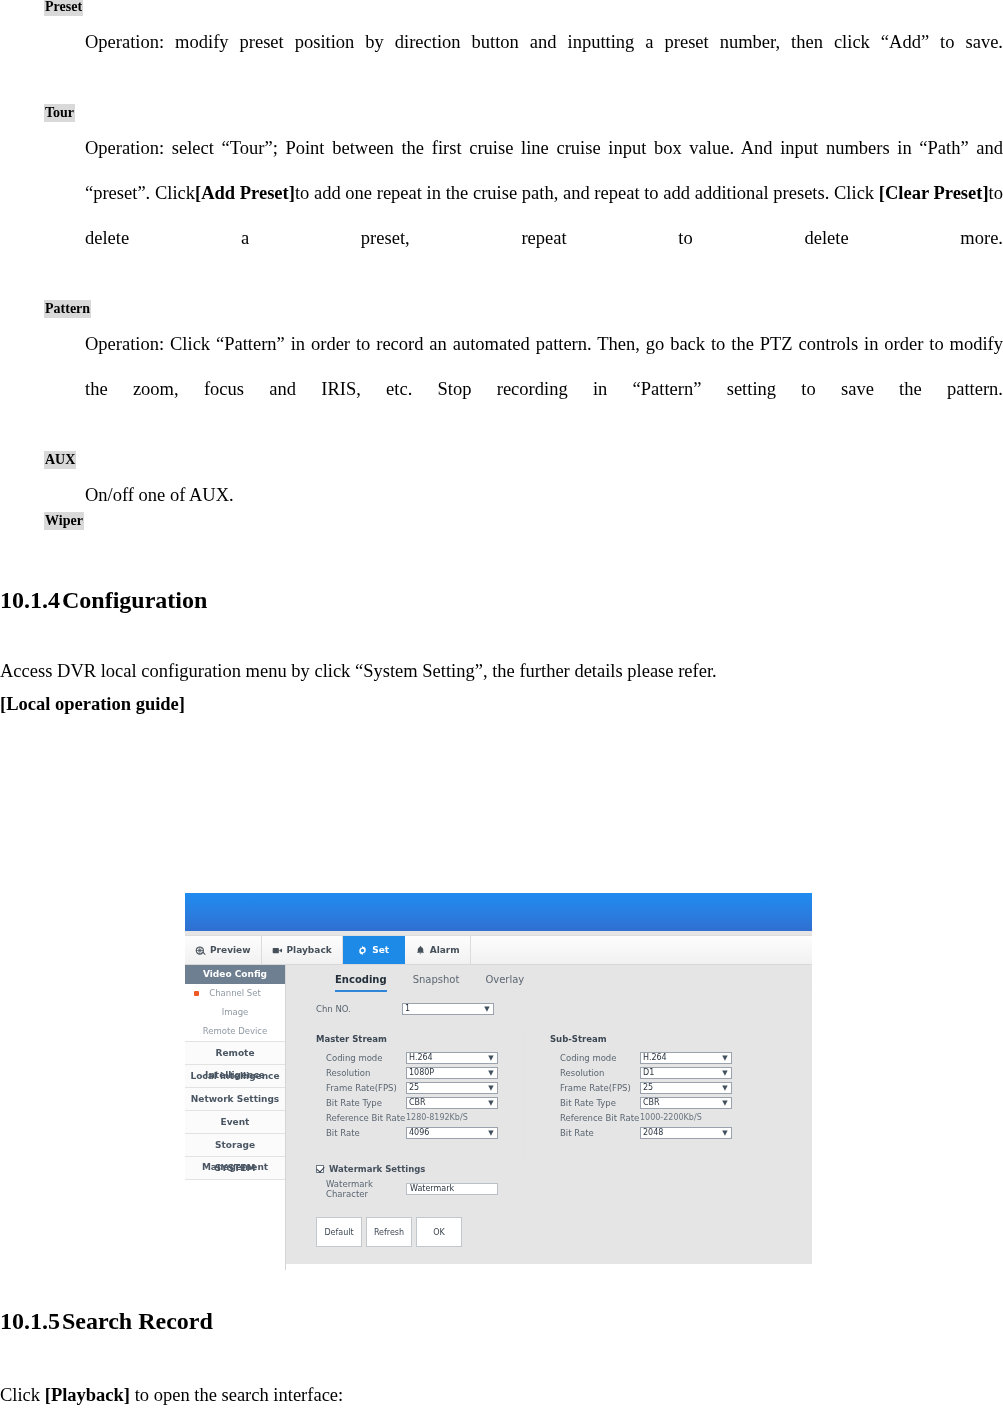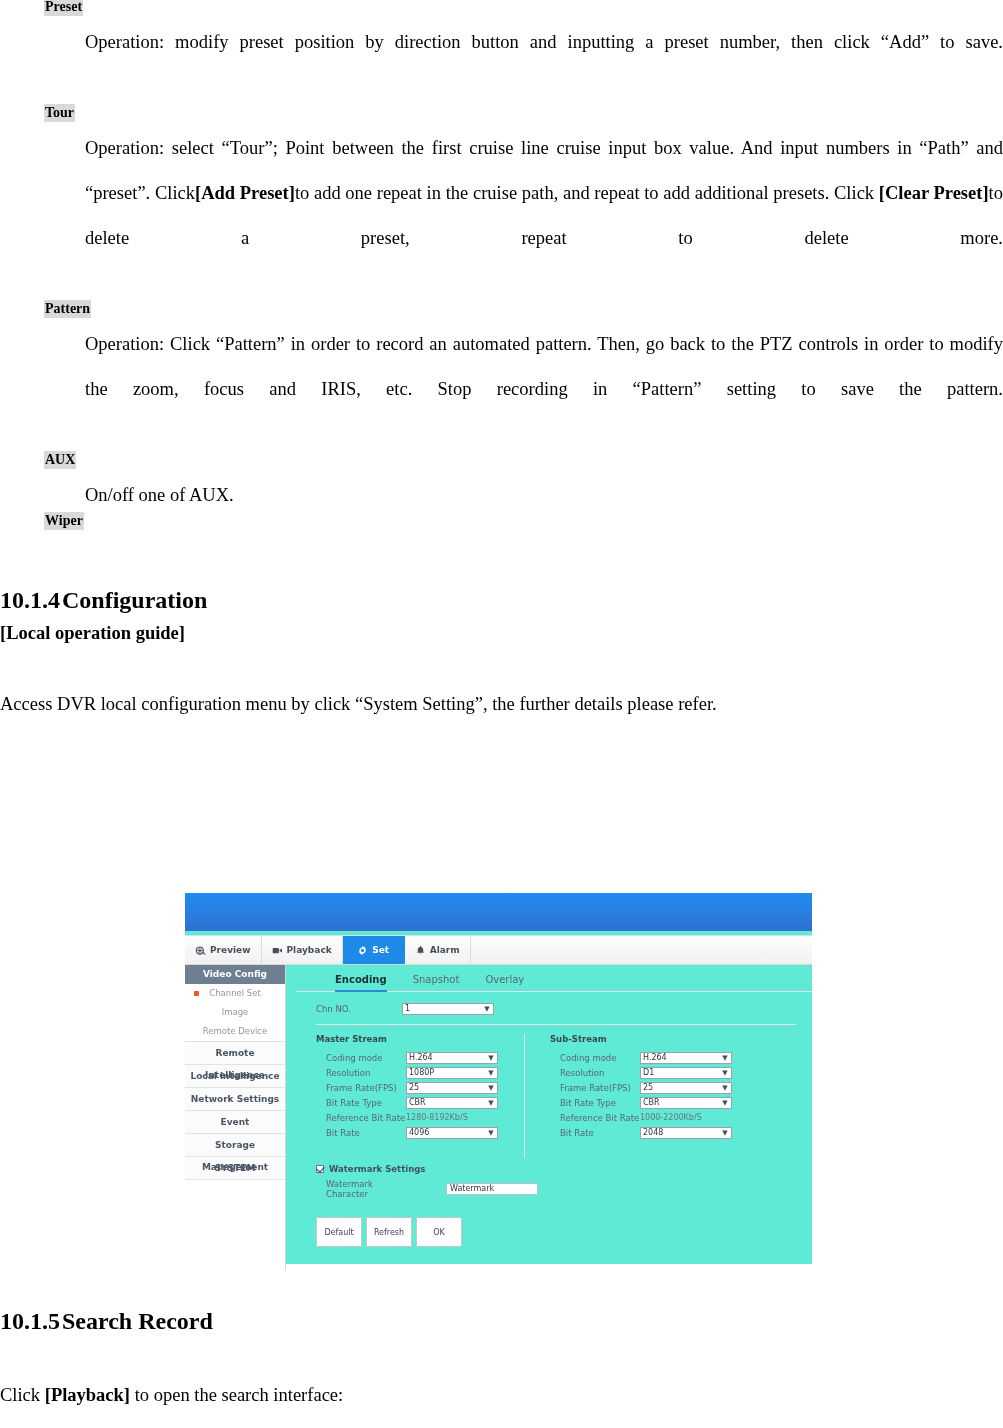--- a/index.html
+++ b/index.html
@@ -82,21 +82,21 @@
   }
   .plain b { font-weight: bold; }
 
   
   .shot {
     position: absolute;
     left: 185px;
     top: 893px;
     width: 627px;
     height: 371px;
-    background: #5eead4;
+    background: #e5e5e5;
     font-family: "DejaVu Sans", "Liberation Sans", sans-serif;
     color: #3d4a55;
     box-sizing: border-box;
   }
 
   .shot-header {
     height: 38px;
     background: linear-gradient(180deg, #1f8cf0 0%, #2a7de0 55%, #2f6fd0 100%);
   }
 
@@ -325,21 +325,20 @@
     border: solid #2b3540;
     border-width: 0 1.3px 1.3px 0;
     transform: rotate(42deg);
   }
   .wmlabel { font-size: 8.5px; font-weight: bold; color: #45515d; }
 
   .wmcharrow {
     display: flex;
     align-items: center;
     padding: 3px 0 0 30px;
-    gap: 40px;
   }
   .wmcharrow .flabel { width: 80px; flex: 0 0 80px; }
   .ftext {
     width: 92px;
     height: 12px;
     border: 1px solid #b9c0c7;
     background: #ffffff;
     font-size: 8px;
     color: #2b3540;
     line-height: 10px;
@@ -394,24 +393,24 @@
     </div>
     <p class="para" style="margin-top:6px;">On/off one of AUX.</p>
 
     <div class="term-head" style="margin-top:-4px;">
       <span class="hl">Wiper</span>
     </div>
 
     <h2 class="sec" style="margin-top:59px;">
       <span class="num">10.1.4</span><span>Configuration</span>
     </h2>
+    <p class="plain" style="margin-top:45px;">Access DVR local configuration menu by click “System Setting”, the further details please refer.</p>
     <p class="plain" style="margin-top:7px;">
       <b>[Local operation guide]</b>
     </p>
-    <p class="plain" style="margin-top:45px;">Access DVR local configuration menu by click “System Setting”, the further details please refer.</p>
   </div>
 
   <div class="shot">
 
     <div class="shot-header"></div>
 
     <div class="shot-tabs">
 
       <div class="nav-tab">
         <span class="tico">

